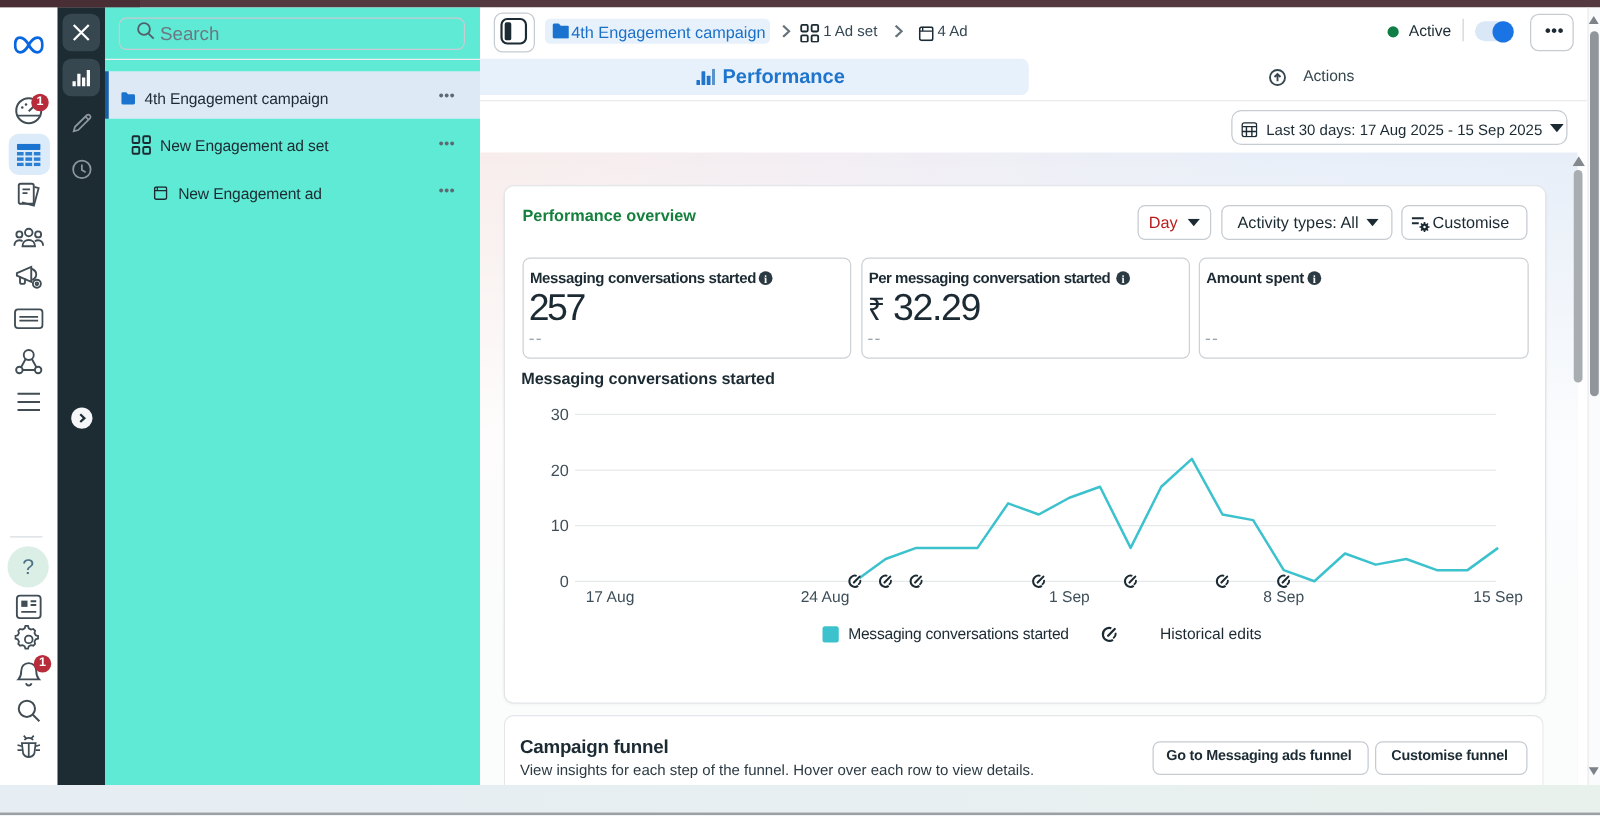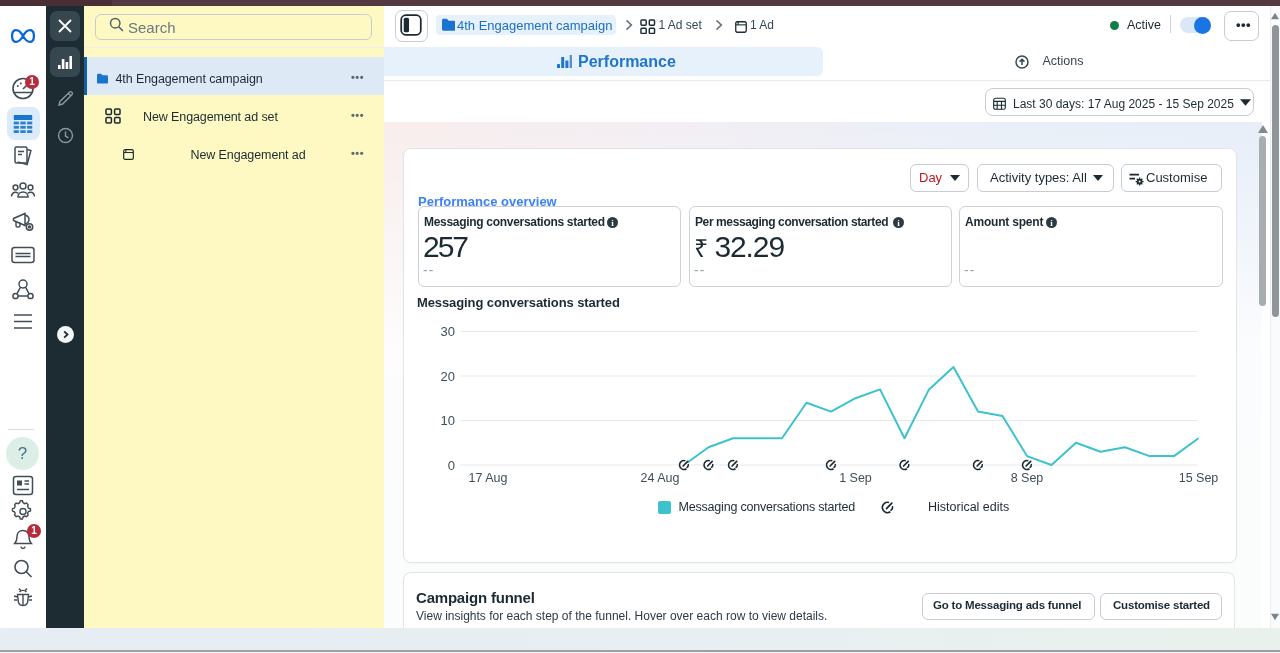--- a/index.html
+++ b/index.html
@@ -163,21 +163,21 @@
   <svg class="abs" style="left:10.5px;top:120.5px;" width="17" height="17" viewBox="0 0 17 17">
     <circle cx="8.5" cy="8.5" r="7" fill="none" stroke="#8d979e" stroke-width="1.4"></circle>
     <path d="M8.5 4.5 V9 l3 1.8" fill="none" stroke="#8d979e" stroke-width="1.4"></path>
   </svg>
   <div class="abs" style="left:10.5px;top:319.5px;width:17px;height:17px;border-radius:50%;background:#f5f6f7;"></div>
   <svg class="abs" style="left:13.5px;top:322.5px;" width="11" height="11" viewBox="0 0 11 11">
     <path d="M4.2 2.4 L7.5 5.5 L4.2 8.6" fill="none" stroke="#1d2b33" stroke-width="1.8"></path>
   </svg>
 </div>
 
-<div class="abs" style="left:84px;top:6px;width:300px;height:624px;background:#fef9c3;">
+<div class="abs" style="left:84px;top:6px;width:300px;height:624px;background:#5eead4;">
 
   <div class="abs" style="left:11px;top:8px;width:275px;height:24px;border:1px solid #c6ccd2;border-radius:6px;"></div>
   <svg class="abs" style="left:25px;top:11px;" width="15" height="15" viewBox="0 0 14 14">
     <circle cx="5.8" cy="5.8" r="4.4" fill="none" stroke="#51606b" stroke-width="1.4"></circle>
     <path d="M9.2 9.2 L13 13" stroke="#51606b" stroke-width="1.4"></path>
   </svg>
   <div class="abs" style="left:44px;top:12.5px;font-size:15px;color:#6b7881;">Search</div>
   <div class="abs" style="left:0;top:41px;width:300px;height:1px;background:#eceef0;"></div>
 
   <div class="abs" style="left:0;top:51px;width:300px;height:37.5px;background:#ddeaf6;"></div>
@@ -189,29 +189,29 @@
   <div class="abs" style="left:267px;top:65px;font-size:11px;font-weight:bold;color:#5b6a73;letter-spacing:0.5px;">•••</div>
 
   <svg class="abs" style="left:21px;top:101.5px;" width="16" height="16" viewBox="0 0 16 16">
     <g fill="none" stroke="#1c2b33" stroke-width="1.5">
       <rect x="1" y="1" width="5.4" height="5.4" rx="1"></rect>
       <rect x="9.6" y="1" width="5.4" height="5.4" rx="1"></rect>
       <rect x="1" y="9.6" width="5.4" height="5.4" rx="1"></rect>
       <rect x="9.6" y="9.6" width="5.4" height="5.4" rx="1"></rect>
     </g>
   </svg>
-  <div class="abs" style="left:59px;top:103.5px;font-size:12.5px;letter-spacing:-0.1px;line-height:14px;color:#1c2b33;">New Engagement ad set</div>
+  <div class="abs" style="left:44px;top:103.5px;font-size:12.5px;letter-spacing:-0.1px;line-height:14px;color:#1c2b33;">New Engagement ad set</div>
   <div class="abs" style="left:267px;top:103px;font-size:11px;font-weight:bold;color:#5b6a73;letter-spacing:0.5px;">•••</div>
 
   <svg class="abs" style="left:39px;top:143px;" width="11" height="11" viewBox="0 0 13 13">
     <rect x="0.8" y="0.8" width="11.4" height="11.4" rx="1.6" fill="none" stroke="#1c2b33" stroke-width="1.4"></rect>
     <path d="M0.8 4.2 h11.4" stroke="#1c2b33" stroke-width="1.2"></path>
     <path d="M3.4 0.8 v3.4" stroke="#1c2b33" stroke-width="1.2"></path>
   </svg>
-  <div class="abs" style="left:58.5px;top:141.5px;font-size:12.5px;letter-spacing:-0.1px;line-height:14px;color:#1c2b33;margin-left:48px;">New Engagement ad</div>
+  <div class="abs" style="left:58.5px;top:141.5px;font-size:12.5px;letter-spacing:-0.1px;line-height:14px;color:#1c2b33;">New Engagement ad</div>
   <div class="abs" style="left:267px;top:141px;font-size:11px;font-weight:bold;color:#5b6a73;letter-spacing:0.5px;">•••</div>
 </div>
 
 <div class="abs" style="left:384px;top:6px;width:886px;height:116px;background:#fff;">
 
   <div class="abs" style="left:11px;top:4px;width:31px;height:30px;border:1px solid #c6ccd2;border-radius:7px;"></div>
   <svg class="abs" style="left:16px;top:8px;" width="22" height="22" viewBox="0 0 20 20">
     <rect x="1.1" y="1.1" width="17.8" height="17.8" rx="4.2" fill="none" stroke="#1c2b33" stroke-width="1.6"></rect>
     <rect x="3.4" y="3.4" width="4.8" height="13.2" rx="1.4" fill="#1c2b33"></rect>
   </svg>
@@ -234,21 +234,21 @@
   </svg>
   <div class="abs" style="left:274.5px;top:13px;font-size:12px;line-height:13px;color:#344854;">1 Ad set</div>
   <svg class="abs" style="left:330.5px;top:14px;" width="8" height="10" viewBox="0 0 8 10">
         <path d="M1.5 0.5 L6.3 5 L1.5 9.5" fill="none" stroke="#67737b" stroke-width="1.7"></path>
       </svg>
   <svg class="abs" style="left:351px;top:15px;" width="12" height="12" viewBox="0 0 13 13">
     <rect x="0.8" y="0.8" width="11.4" height="11.4" rx="1.6" fill="none" stroke="#1c2b33" stroke-width="1.4"></rect>
     <path d="M0.8 4.2 h11.4" stroke="#1c2b33" stroke-width="1.2"></path>
     <path d="M3.4 0.8 v3.4" stroke="#1c2b33" stroke-width="1.2"></path>
   </svg>
-  <div class="abs" style="left:366px;top:13px;font-size:12px;line-height:13px;color:#344854;">1 Ad</div>
+  <div class="abs" style="left:366px;top:13px;font-size:12px;line-height:13px;color:#344854;">4 Ad</div>
 
   <div class="abs" style="left:726px;top:15px;width:9px;height:9px;border-radius:50%;background:#0e7e45;"></div>
   <div class="abs" style="left:743px;top:13px;font-size:12.5px;line-height:13px;color:#1c2b33;text-align:right;">Active</div>
   <div class="abs" style="left:786px;top:9px;width:1px;height:18px;background:#ced3d8;"></div>
   <div class="abs" style="left:796px;top:11px;width:31px;height:16px;border-radius:8px;background:#d9e7f7;"></div>
   <div class="abs" style="left:809.5px;top:10.5px;width:17px;height:17px;border-radius:50%;background:#1b74e4;"></div>
   <div class="abs" style="left:840px;top:5px;width:33px;height:28px;border:1px solid #c6ccd2;border-radius:7px;"></div>
   <div class="abs" style="left:852px;top:11px;font-size:13px;font-weight:bold;color:#1c2b33;letter-spacing:0.5px;">•••</div>
 
   <div class="abs" style="left:0;top:41px;width:439px;height:29px;background:#e7f1fb;border-radius:0 6px 6px 0;"></div>
@@ -279,21 +279,21 @@
   <svg class="abs" style="left:856px;top:93px;" width="11" height="7" viewBox="0 0 10 6">
     <path d="M0 0 L10 0 L5 6 Z" fill="#1c2b33"></path>
   </svg>
 </div>
 
 <div class="abs" style="left:384px;top:122px;width:878px;height:506px;
      background:linear-gradient(180deg, rgba(255,255,255,0) 0%, rgba(255,255,255,0.85) 45%, #fbfcfc 75%),
      linear-gradient(90deg, #f8edec 0%, #f3eef3 30%, #e9eff8 70%, #e7eef8 100%);"></div>
 
 <div class="abs" style="left:403px;top:148px;width:832px;height:413px;background:#fff;border:1px solid #e3e6e8;border-radius:8px;box-shadow:0 1px 2px rgba(0,0,0,0.04);"></div>
-<div class="abs" style="left:418px;top:166px;font-size:13px;line-height:14px;font-weight:bold;color:#3b82f6;margin-top:29px;">Performance overview</div>
+<div class="abs" style="left:418px;top:166px;font-size:13px;line-height:14px;font-weight:bold;color:#15803d;">Performance overview</div>
 
 <div class="abs" style="left:910px;top:164px;width:57px;height:26px;border:1px solid #c6ccd2;border-radius:6px;"></div>
 <div class="abs" style="left:919px;top:171px;font-size:13px;line-height:14px;color:#b91c1c;">Day</div>
 <svg class="abs" style="left:950px;top:175px;" width="10" height="6" viewBox="0 0 10 6">
       <path d="M0 0 L10 0 L5 6 Z" fill="#1c2b33"></path>
     </svg>
 <div class="abs" style="left:977px;top:164px;width:135px;height:26px;border:1px solid #c6ccd2;border-radius:6px;"></div>
 <div class="abs" style="left:990px;top:171px;font-size:13px;line-height:14px;color:#1c2b33;">Activity types: All</div>
 <svg class="abs" style="left:1093px;top:175px;" width="10" height="6" viewBox="0 0 10 6">
       <path d="M0 0 L10 0 L5 6 Z" fill="#1c2b33"></path>
@@ -373,21 +373,21 @@
 <div class="abs" style="left:658px;top:501px;width:13px;height:13px;background:#3cc2cd;border-radius:2px;"></div>
 <div class="abs" style="left:678.5px;top:501px;font-size:12.5px;line-height:13px;letter-spacing:-0.2px;color:#1c2b33;">Messaging conversations started</div>
 <div class="abs" style="left:900px;top:501px;font-size:12.5px;line-height:13px;color:#1c2b33;margin-left:28px;">Historical edits</div>
 
 <div class="abs" style="left:403px;top:572px;width:830px;height:70px;background:#fff;border:1px solid #e3e6e8;border-radius:8px 8px 0 0;border-bottom:none;"></div>
 <div class="abs" style="left:416px;top:590px;font-size:15px;line-height:15px;letter-spacing:-0.2px;font-weight:bold;color:#1c2b33;">Campaign funnel</div>
 <div class="abs" style="left:416px;top:609.5px;font-size:12px;line-height:13px;color:#2c3a43;">View insights for each step of the funnel. Hover over each row to view details.</div>
 <div class="abs" style="left:922px;top:593px;width:171px;height:25px;border:1px solid #c6ccd2;border-radius:6px;background:#fff;"></div>
 <div class="abs" style="left:933px;top:599px;font-size:11.5px;line-height:13px;letter-spacing:-0.2px;font-weight:bold;color:#1c2b33;">Go to Messaging ads funnel</div>
 <div class="abs" style="left:1100px;top:593px;width:120px;height:25px;border:1px solid #c6ccd2;border-radius:6px;background:#fff;"></div>
-<div class="abs" style="left:1113px;top:599px;font-size:11.5px;line-height:13px;letter-spacing:-0.2px;font-weight:bold;color:#1c2b33;">Customise started</div>
+<div class="abs" style="left:1113px;top:599px;font-size:11.5px;line-height:13px;letter-spacing:-0.2px;font-weight:bold;color:#1c2b33;">Customise funnel</div>
 
 <div class="abs" style="left:0;top:627.5px;width:1280px;height:22px;background:linear-gradient(90deg,#e6edf3 0%,#e8eff2 55%,#e9f1ec 100%);"></div>
 <div class="abs" style="left:0;top:649.5px;width:1280px;height:2px;background:#9aa0a4;"></div>
 <div class="abs" style="left:0;top:651.5px;width:1280px;height:1.5px;background:#f3f4f5;"></div>
 
 <svg class="abs" style="left:1258px;top:125px;" width="10" height="8" viewBox="0 0 10 8">
       <path d="M5 0 L10 8 L0 8 Z" fill="#83898f"></path>
     </svg>
 <div class="abs" style="left:1259px;top:136px;width:7px;height:170px;background:#a8adb2;border-radius:4px;"></div>
 

